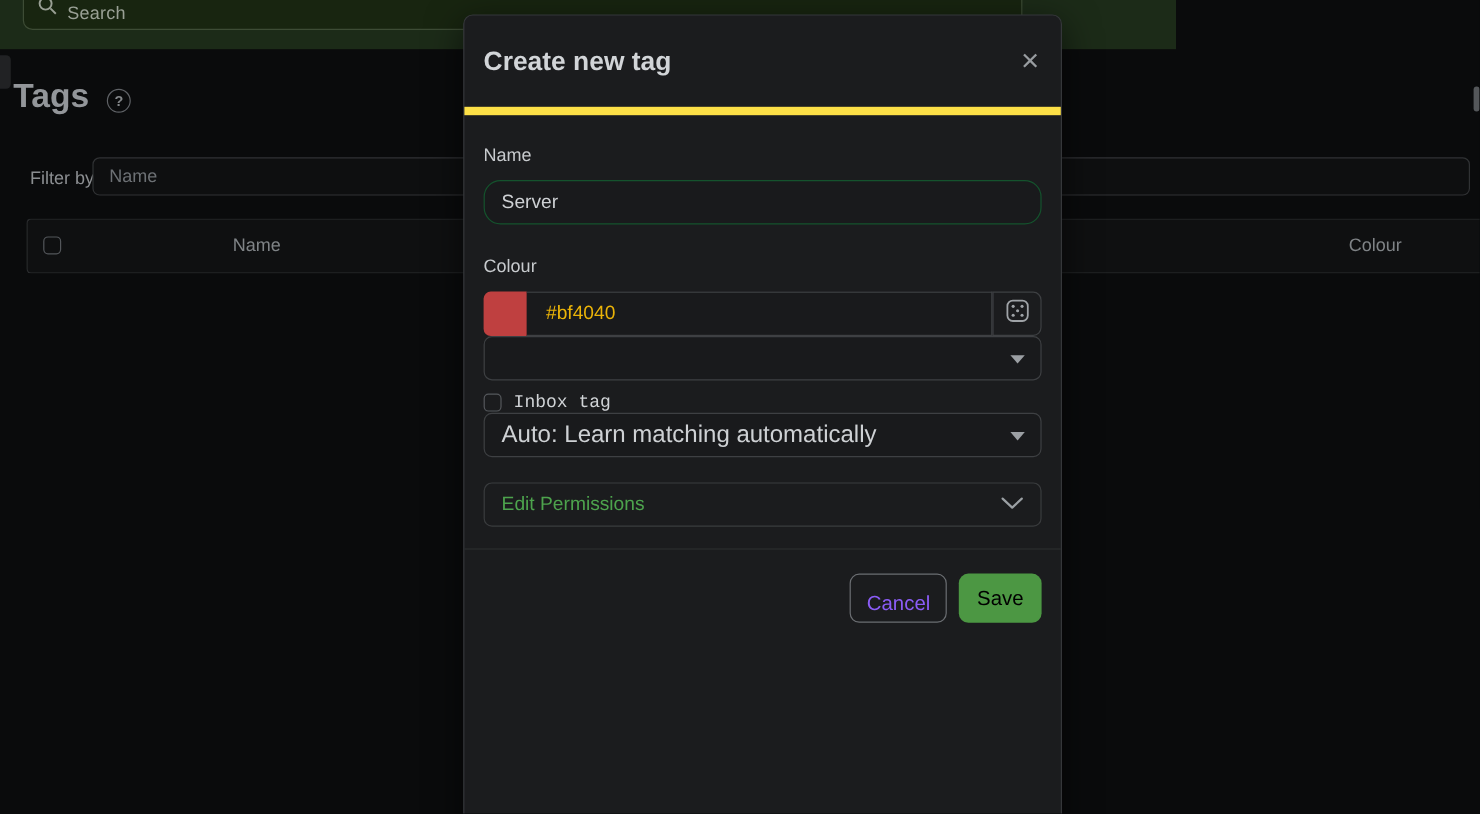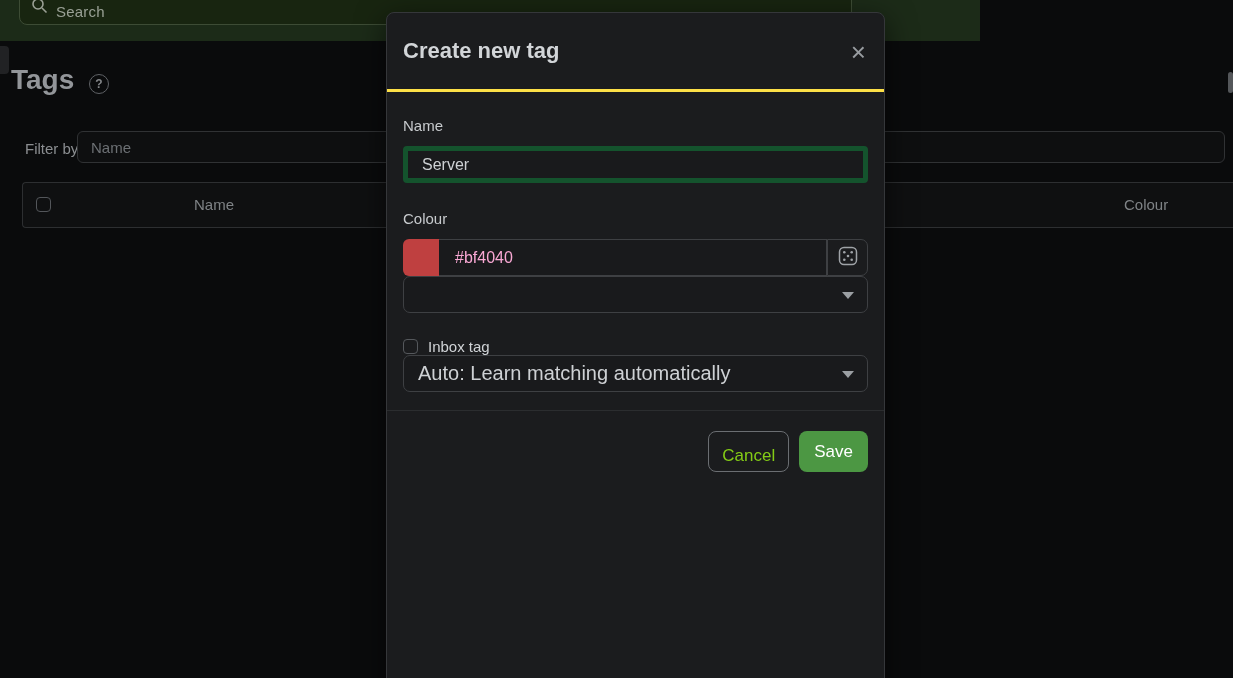--- a/index.html
+++ b/index.html
@@ -67,73 +67,73 @@
     background:#54575a; border-radius:3px; z-index:2;
   }
 
   
   .modal {
     position:absolute; left:386px; top:12px; width:499px; height:700px;
     background:#1b1c1e; border:1px solid #35373a; border-radius:8px;
     z-index:10; box-shadow:0 8px 30px rgba(0,0,0,.6);
   }
   .modal-header {
-    display:flex; justify-content:space-between; align-items:flex-end;
-    padding:24px 18px 24px 16px; border-bottom:3px solid #fde047;
+    display:flex; justify-content:space-between; align-items:flex-start;
+    padding:24px 18px 24px 16px; border-bottom:7px solid #fde047;
   }
   .modal-title { font-size:22px; line-height:28px; font-weight:700; color:#d2d5d8; }
   .modal-close {
     font-size:26px; line-height:26px; color:#989ca0; font-weight:300;
     background:none; border:none; cursor:pointer;
     font-family:"Liberation Sans", sans-serif;
   }
   .modal-body { padding:0 16px; }
 
   .form-label { display:block; font-size:15px; line-height:19px; color:#c7cacd; }
   .lbl-name     { margin-top:24px; margin-bottom:11px; }
   .lbl-colour   { margin-top:26px; margin-bottom:11px; }
   .lbl-parent   { margin-top:28px; margin-bottom:10px; }
   .lbl-matching { margin-top:31px; margin-bottom:10px; }
 
   .text-input {
     display:block; width:100%; height:37px;
-    background:#191a1c; border:5px solid #14532d; border-radius:4px;
+    background:#191a1c; border:1px solid #14532d; border-radius:14px;
     color:#ced1d4; font-size:16px; padding:0 14px;
     font-family:"Liberation Sans", sans-serif;
   }
 
   .colour-group { display:flex; height:37px; }
   .colour-swatch {
     width:36px; height:37px; border-radius:6px 0 0 6px; flex:none;
   }
   .colour-input {
     flex:1; height:37px; background:#191a1c;
     border:1px solid #3e4043; border-left:none; border-radius:0;
-    color:#f9a8d4; font-size:16px; padding:0 16px;
+    color:#eab308; font-size:16px; padding:0 16px;
     font-family:"Liberation Sans", sans-serif; min-width:0;
   }
   .dice-btn {
     width:41px; height:37px; flex:none;
     background:#1b1c1e; border:1px solid #3e4043; border-radius:0 7px 7px 0;
     display:flex; align-items:center; justify-content:center; cursor:pointer;
   }
 
   .select {
     position:relative; height:37px; background:#191a1c;
     border:1px solid #3e4043; border-radius:7px;
     display:flex; align-items:center; padding:0 14px;
     color:#ced1d4; font-size:20px; cursor:pointer;
   }
   .caret-down {
     position:absolute; right:13px; top:15px; width:0; height:0;
     border-left:6px solid transparent; border-right:6px solid transparent;
     border-top:7px solid #9b9fa3;
   }
 
-  .checkbox-row { margin-top:25px; display:flex; align-items:center; gap:10px; }
+  .checkbox-row { margin-top:10px; display:flex; align-items:center; gap:10px;font-family:Liberation Mono, monospace; }
   .checkbox {
     width:15px; height:15px; border:1px solid #55585c; border-radius:4px;
     background:transparent; flex:none; cursor:pointer;
   }
   .checkbox-label { font-size:15px; color:#d0d3d6; cursor:pointer; }
   .hint-text { margin:6px 0 0 25px; font-size:13.5px; line-height:17px; color:#85898d; }
 
   .accordion {
     margin-top:21px; height:37px;
     border:1px solid #3a3c3e; border-radius:7px; background:#1b1c1e;
@@ -141,22 +141,22 @@
     padding:0 14px; cursor:pointer;
   }
   .accordion-label { font-size:16px; }
 
   .modal-footer {
     margin-top:18px; border-top:1px solid #2b2d2f;
     padding:20px 16px 24px; display:flex; justify-content:flex-end; gap:10px;
   }
   .btn { height:41px; border-radius:8px; font-size:17px; cursor:pointer;
          font-family:"Liberation Sans", sans-serif; }
-  .btn-cancel { padding:14px 13px; background:transparent; border:1px solid #6b6e72; color:#84cc16; }
-  .btn-save   { padding:0 15px; border:none; color:#ffffff; }
+  .btn-cancel { padding:14px 13px; background:transparent; border:1px solid #6b6e72; color:#8b5cf6; }
+  .btn-save   { padding:0 15px; border:none; color:#000000; }
 </style>
 </head>
 <body>
 
 <div class="navbar">
   <div class="search-box">
     <span class="mag">
       <svg width="17" height="17" viewBox="0 0 17 17">
         <circle cx="7" cy="7" r="5" fill="none" stroke="#9aa095" stroke-width="1.6"></circle>
         <line x1="11" y1="11" x2="15.5" y2="15.5" stroke="#9aa095" stroke-width="1.6"></line>
@@ -220,19 +220,27 @@
     <div class="checkbox-row">
       <div class="checkbox"></div>
       <span class="checkbox-label">Inbox tag</span>
     </div>
 
     <div class="select">
       <span>Auto: Learn matching automatically</span>
       <span class="caret-down"></span>
     </div>
 
+    <div class="accordion">
+      <span class="accordion-label" style="color: rgb(77, 163, 77);">Edit Permissions</span>
+      <span>
+        <svg width="19" height="11" viewBox="0 0 19 11">
+          <polyline points="1.5,1.5 9.5,9 17.5,1.5" fill="none" stroke="#9ba0a4" stroke-width="1.8" stroke-linecap="round" stroke-linejoin="round"></polyline>
+        </svg>
+      </span>
+    </div>
   </div>
 
   <div class="modal-footer">
     <button class="btn btn-cancel">Cancel</button>
     <button class="btn btn-save" style="background: rgb(76, 151, 67);">Save</button>
   </div>
 </div>
 
 </body></html>

